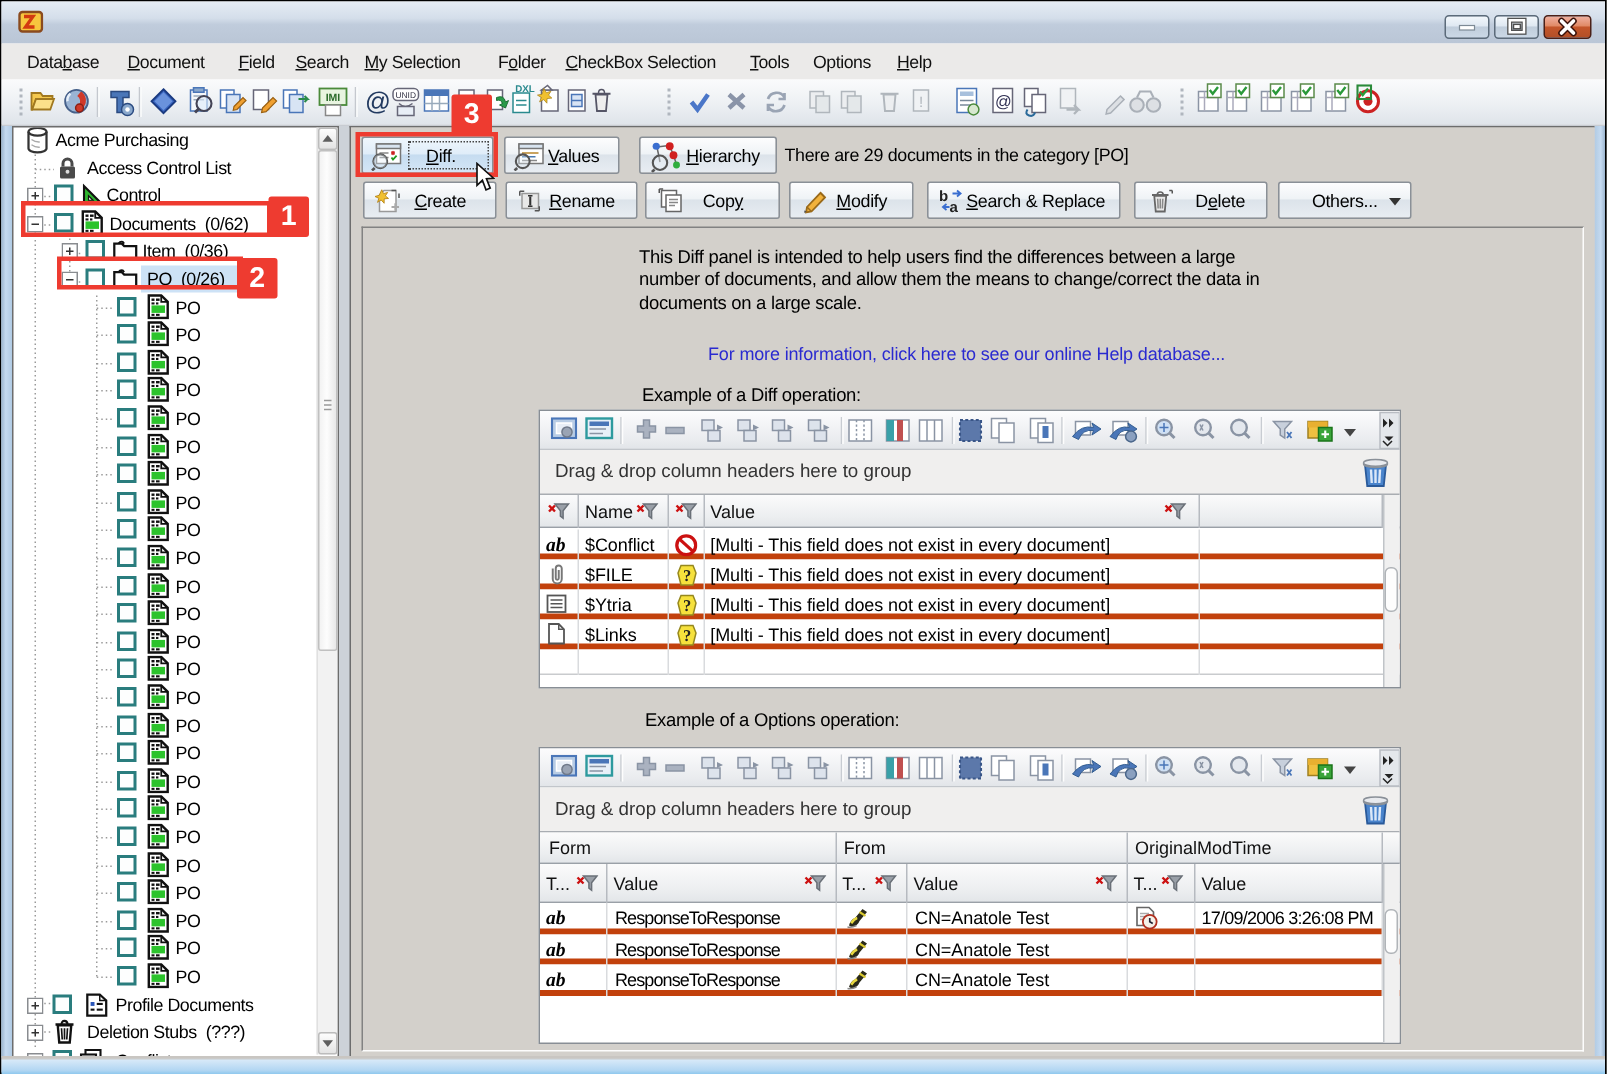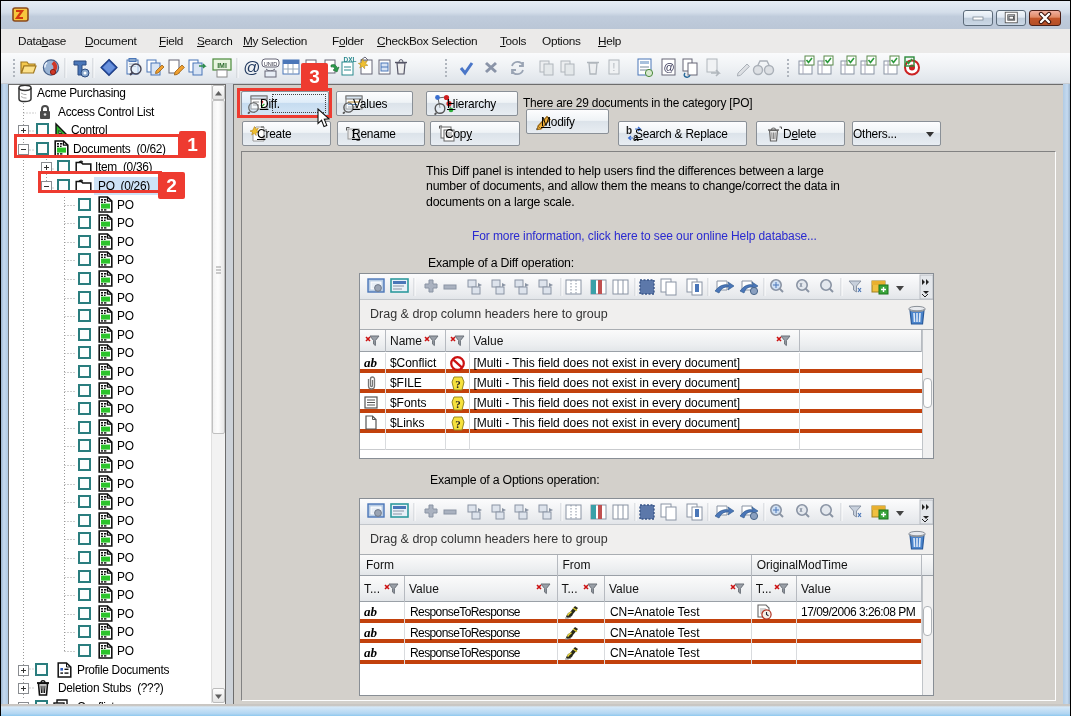--- a/index.html
+++ b/index.html
@@ -34,21 +34,21 @@
 #rightpanel { position:absolute; left:232px; top:83px; width:830px; height:620px;
   background:#d3d0cb; border-left:1px solid #6d6d6d; border-top:1px solid #6d6d6d; }
 
 .trow { position:absolute; left:0; height:19px; font-size:11.9px; letter-spacing:-0.3px; color:#000; white-space:nowrap; }
 .trow .lbl { position:absolute; top:2px; }
 .cb { position:absolute; top:2px; width:13px; height:13px; border:2px solid #2a7d7e; background:#fdfefe; }
 
 .rbtn { position:absolute; height:25px; border:1px solid #8a9097; border-radius:2px;
   background:linear-gradient(#fdfdfe 0%, #eff3f6 45%, #dce3ea 50%, #e8edf2 100%);
   font-size:11.9px; color:#000; }
-.rbtn .bl { position:absolute; width:100%; top:5px; letter-spacing:-0.2px; }
+.rbtn .bl { position:absolute; width:100%; text-align:center; top:5px; letter-spacing:-0.2px; }
 .rbtn .bl u { text-decoration:underline; }
 
 #contentpanel { position:absolute; left:7px; top:66px; width:815px; height:550px;
   border-top:1px solid #828282; border-left:1px solid #828282;
   border-right:1px solid #fdfdfd; border-bottom:1px solid #fdfdfd; background:#d3d0cb; }
 .desc { position:absolute; font-size:12.3px; letter-spacing:-0.2px; color:#000; }
 .link { position:absolute; font-size:12px; letter-spacing:-0.1px; color:#2a2ad0; }
 
 .grid { position:absolute; left:117px; width:575px; border:1px solid #888e95; background:#fff; }
 .gtoolbar { position:absolute; left:0; top:0; width:573px; height:26px;
@@ -880,21 +880,21 @@
             <line x1="8" y1="8" x2="14" y2="8"></line>
             <line x1="8" y1="10" x2="14" y2="10"></line>
             <line x1="8" y1="12" x2="12" y2="12"></line>
           </g>
           <g stroke="#555" fill="none">
             <path d="M1.5 1 h2.6 M1.5 1 v2.6"></path>
           </g>
         </svg>
         <span class="bl" style="padding-left:14px">Cop<u>y</u></span>
       </div>
-    <div class="rbtn" style="left:292px;top:24px;width:83px">
+    <div class="rbtn" style="left:292px;top:36px;width:83px">
         <svg class="abs" style="left:7px;top:3px" width="20" height="19" viewBox="0 0 20 19">
           <path d="M4 13 L13 3.6 L16 6.6 L7 16 L3.4 16.6 Z" fill="#f2b23c" stroke="#9a6a1a" stroke-width="1.2"></path>
           <path d="M4 13 L7 16" stroke="#9a6a1a" fill="none"></path>
           <path d="M13 3.6 l3 3" stroke="#9a6a1a"></path>
           <path d="M3.6 16.4 l-1.6 0.4 0.5-1.7 z" fill="#444"></path>
         </svg>
         <span class="bl" style="padding-left:14px"><u>M</u>odify</span>
       </div>
     <div class="rbtn" style="left:384px;top:36px;width:129px">
         <svg class="abs" style="left:6px;top:3px" width="22" height="19" viewBox="0 0 22 19">
@@ -1092,21 +1092,21 @@
               <svg class="abs" style="left:4px;top:3px" width="14" height="13" viewBox="0 0 14 13">
                 <rect x="1" y="1" width="12" height="11" fill="#fff" stroke="#555" stroke-width="1.2"></rect>
                 <g stroke="#555">
                   <line x1="3" y1="4" x2="11" y2="4"></line>
                   <line x1="3" y1="6.5" x2="11" y2="6.5"></line>
                   <line x1="3" y1="9" x2="11" y2="9"></line>
                 </g>
               </svg>
             </div>
       <div class="gcol" style="left:26px;width:59.5px">
-              <span class="abs" style="left:4px;top:3px">$Fonts</span>
+              <span class="abs" style="left:4px;top:3px">$Ytria</span>
             </div>
       <div class="gcol" style="left:85.5px;width:24px">
               <svg class="abs" style="left:5px;top:3px" width="14" height="15" viewBox="0 0 14 15">
                 <path d="M3 1 h8 l2 5 -2 8 h-8 l-2-8 z" fill="#f6e13c" stroke="#96881e" stroke-width="1"></path>
                 <text x="7" y="11.5" text-anchor="middle" font-size="11" font-weight="bold" fill="#222" font-family="Liberation Serif">?</text>
               </svg>
             </div>
       <div class="gcol" style="left:109.5px;width:330px">
               <span class="abs" style="left:4px;top:3px">[Multi - This field does not exist in every document]</span>
             </div>

